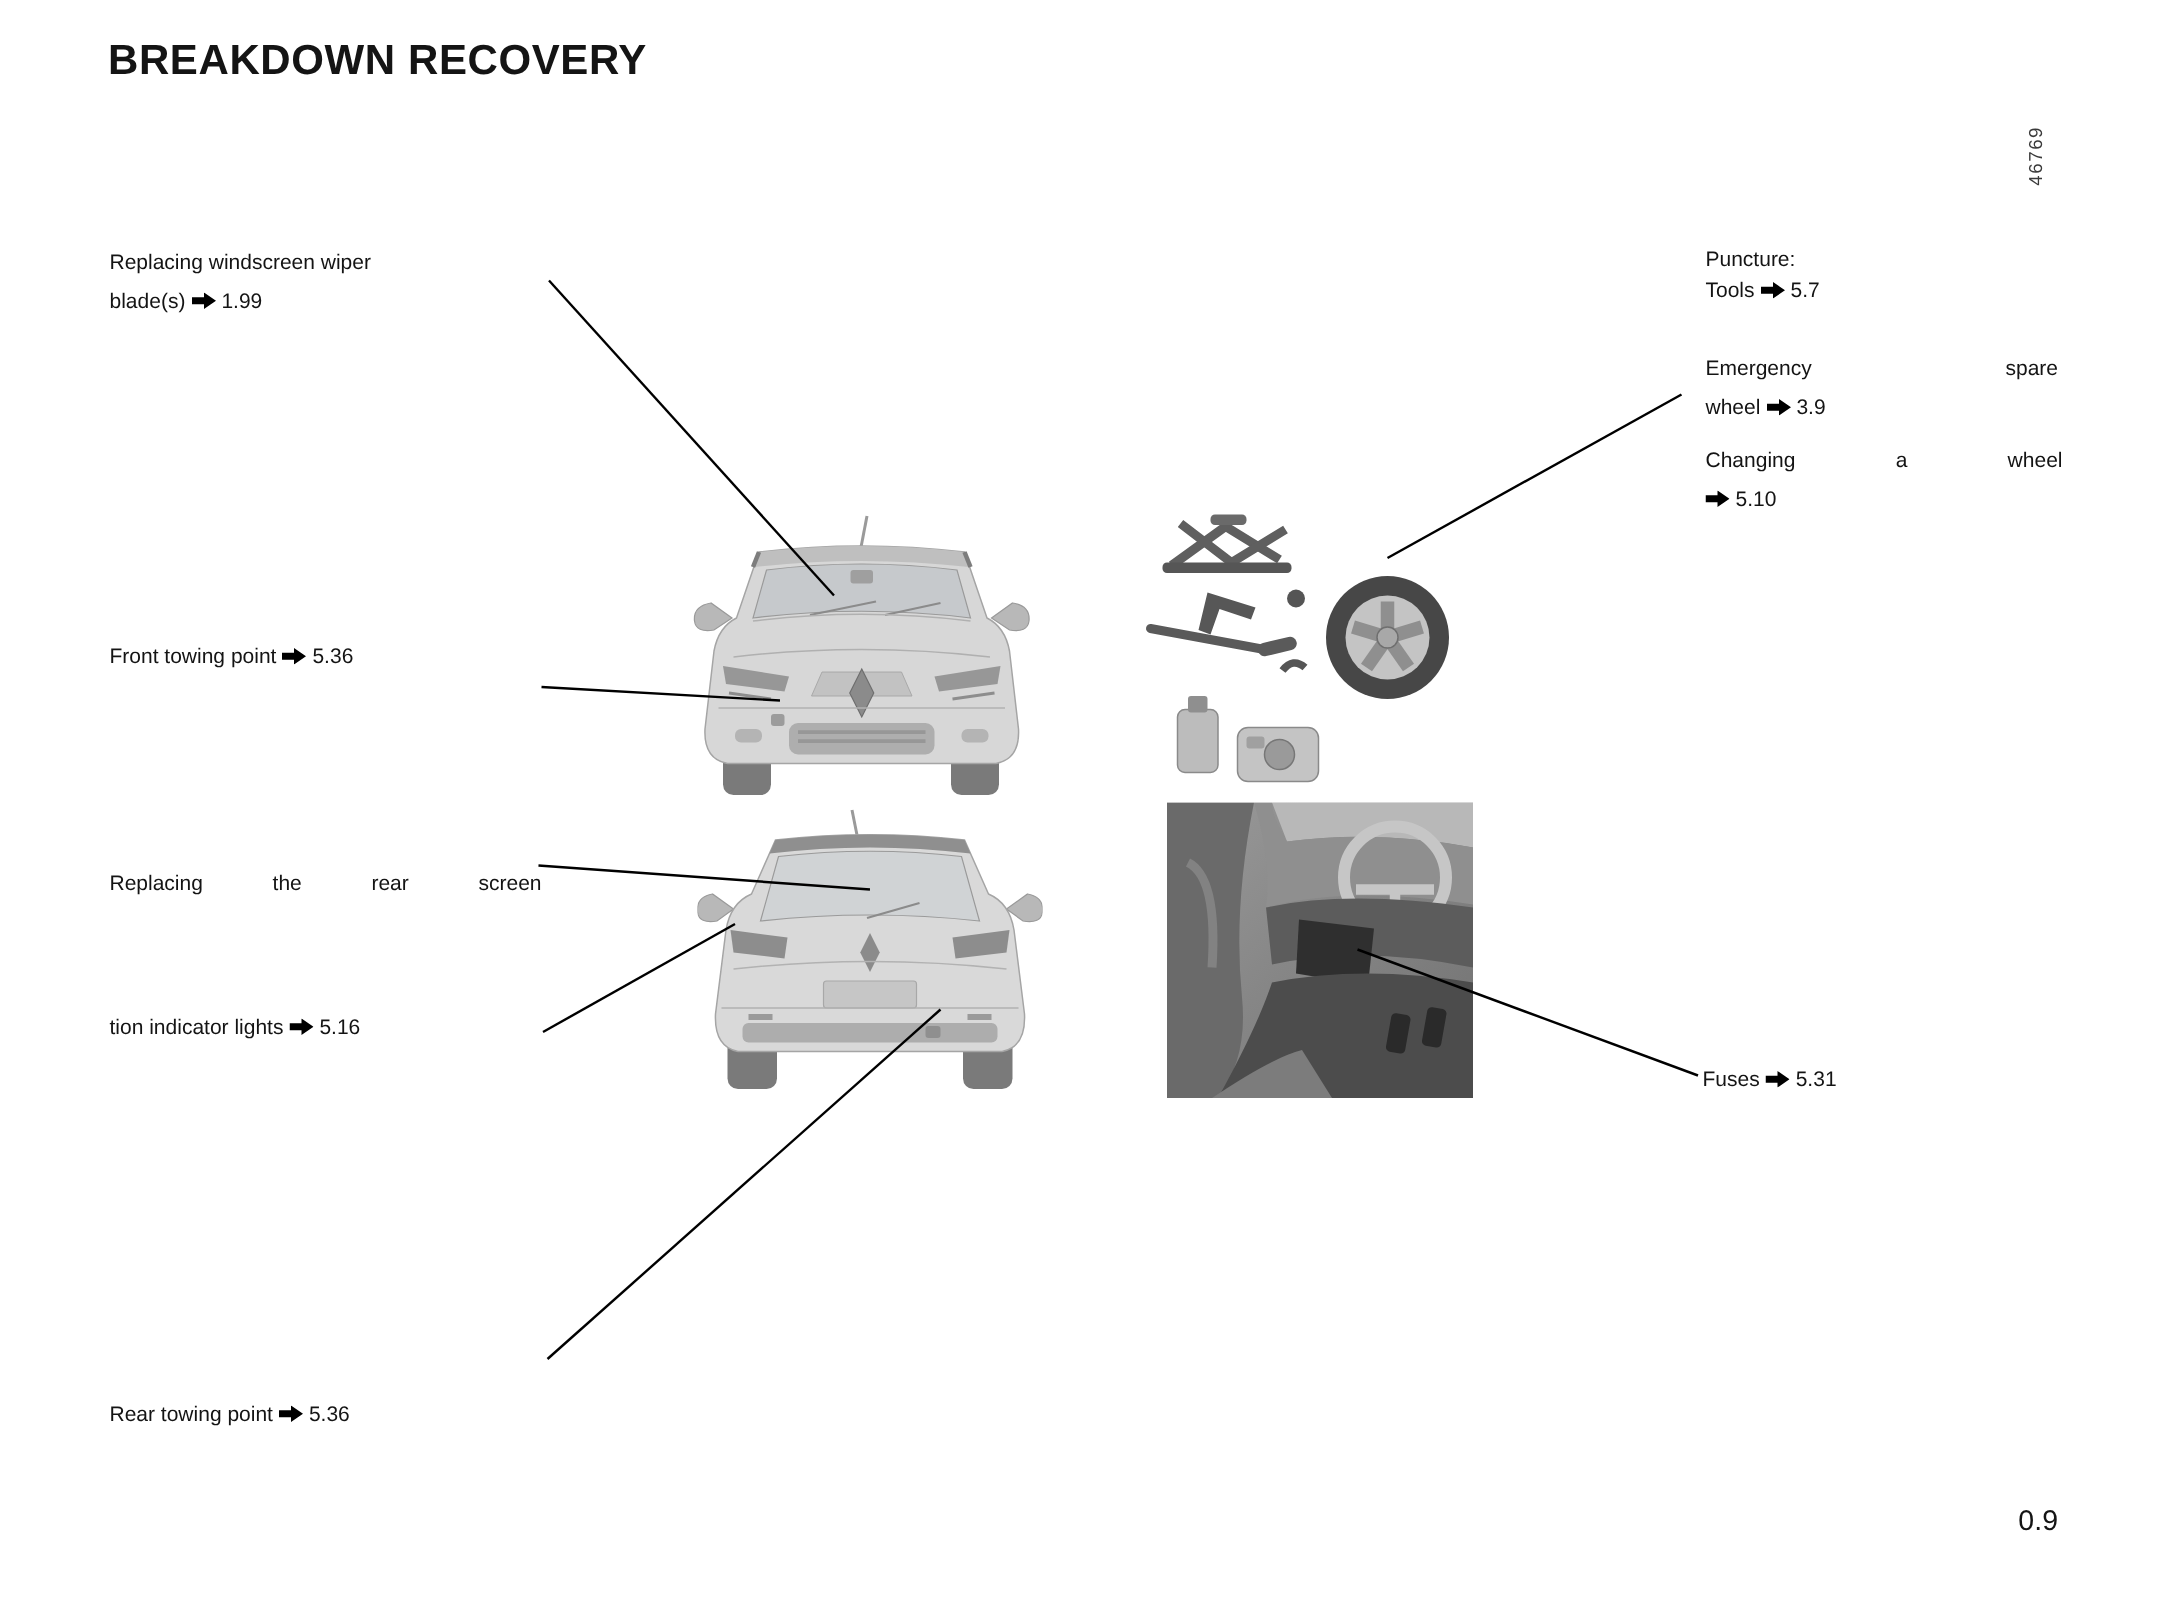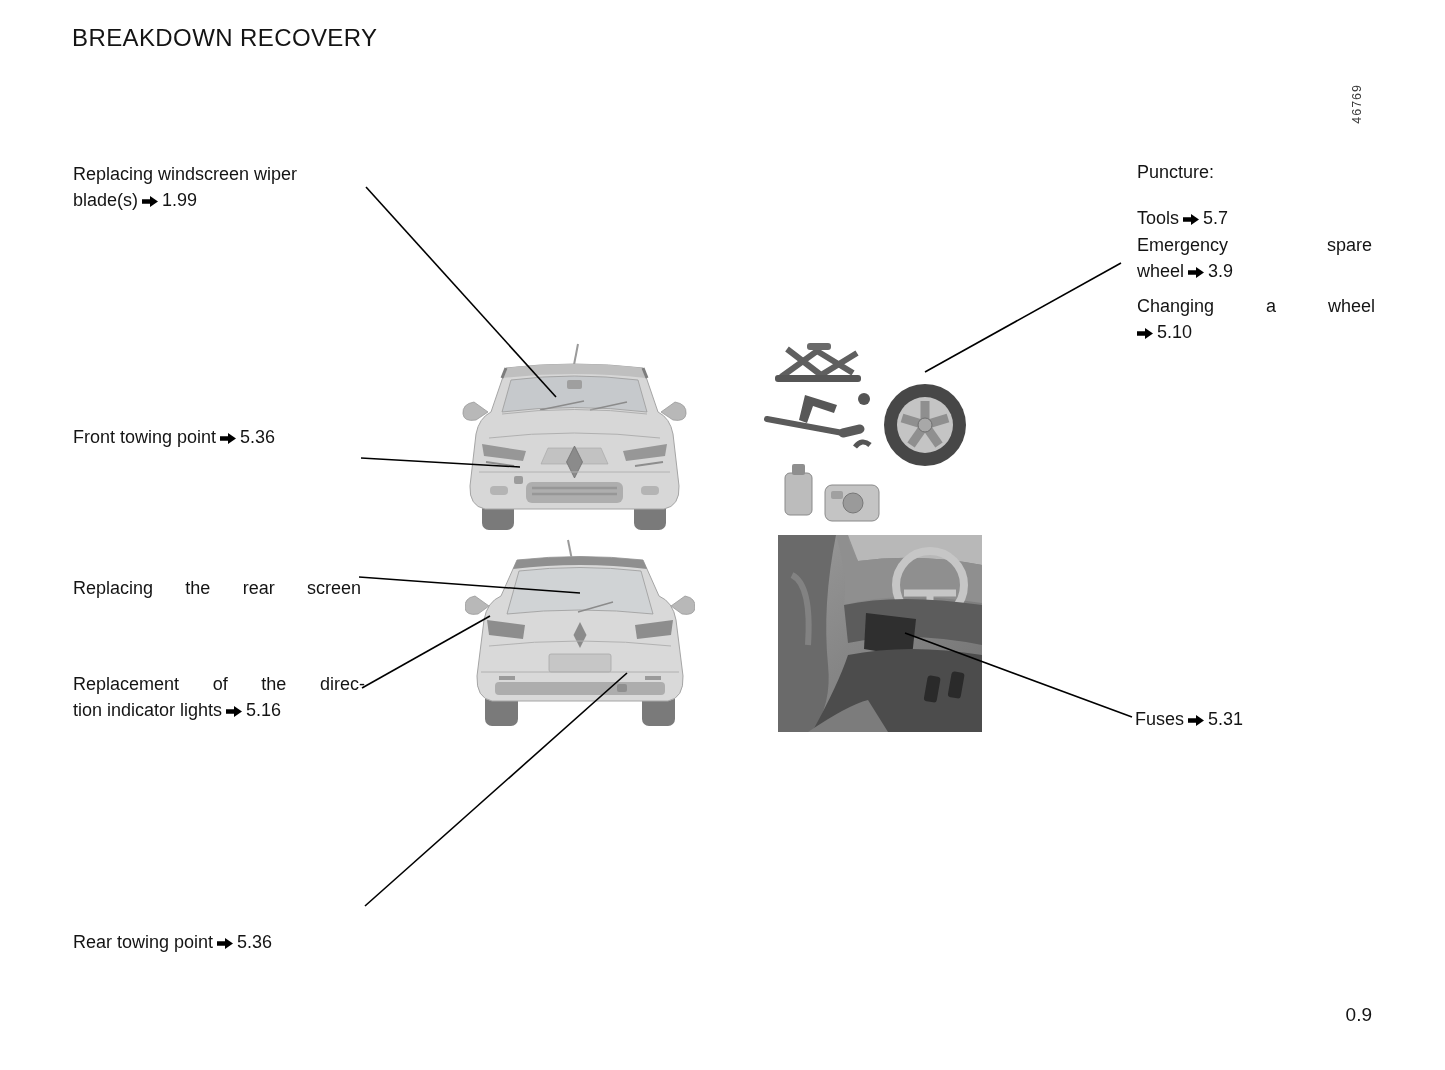--- a/index.html
+++ b/index.html
@@ -4,33 +4,33 @@
 <style>
   * { margin:0; padding:0; box-sizing:border-box; }
   html,body { background:#ffffff; }
   body { font-family:"Liberation Sans", sans-serif; color:#111; }
   .page {
     position:relative; width:1445px; height:1070px;
     background:#ffffff; overflow:hidden;
   }
   .title {
     position:absolute; left:72px; top:24px;
-    font-size:24px; font-weight:400; letter-spacing:0.4px; color:#141414;
+    font-size:28px; font-weight:700; letter-spacing:0.4px; color:#141414;
   }
   .fig-num {
     position:absolute; left:1350px; top:84px;
     writing-mode:vertical-rl; transform:rotate(180deg);
     font-size:12.5px; color:#3a3a3a; letter-spacing:1px;
   }
   .page-num {
     position:absolute; right:73px; top:1004px;
     font-size:19px; color:#141414;
   }
   .label {
-    position:absolute; font-size:18px; line-height:26px; color:#141414;
+    position:absolute; font-size:14px; line-height:26px; color:#141414;
   }
   .nowrap { white-space:nowrap; }
   .jline { text-align:justify; text-align-last:justify; }
   .ref-arrow {
     width:16px; height:11px; display:inline-block;
     vertical-align:-1px; margin:0 4px; fill:#000;
   }
   .illus { position:absolute; }
   .illus svg { display:block; width:100%; height:100%; }
   .lines-overlay {
@@ -59,37 +59,36 @@
     <span>Front towing point</span><svg class="ref-arrow" viewBox="0 0 16 11">
         <path d="M0 3.2 H8 V0 L16 5.5 8 11 V7.8 H0 Z"></path>
       </svg><span>5.36</span>
   </div>
 
   <div class="label" style="left:73px; top:561px; width:288px;margin-top:14px;">
     <div class="jline">Replacing the rear screen</div>
   </div>
 
   <div class="label" style="left:73px; top:671px; width:292px;">
-    <div class="jline">Replacement of the direc-</div>
     <div><span>tion indicator lights</span><svg class="ref-arrow" viewBox="0 0 16 11">
           <path d="M0 3.2 H8 V0 L16 5.5 8 11 V7.8 H0 Z"></path>
         </svg><span>5.16</span></div>
   </div>
 
   <div class="label nowrap" style="left:73px; top:929px;">
     <span>Rear towing point</span><svg class="ref-arrow" viewBox="0 0 16 11">
         <path d="M0 3.2 H8 V0 L16 5.5 8 11 V7.8 H0 Z"></path>
       </svg><span>5.36</span>
   </div>
 
   <div class="label nowrap" style="left:1137px; top:159px;">
     <span>Puncture:</span>
   </div>
 
-  <div class="label nowrap" style="left:1137px; top:205px;">
+  <div class="label nowrap" style="left:1137px; top:180px;">
     <span>Tools</span><svg class="ref-arrow" viewBox="0 0 16 11">
         <path d="M0 3.2 H8 V0 L16 5.5 8 11 V7.8 H0 Z"></path>
       </svg><span>5.7</span>
   </div>
 
   <div class="label" style="left:1137px; top:232px; width:235px;">
     <div class="jline">Emergency spare</div>
     <div><span>wheel</span><svg class="ref-arrow" viewBox="0 0 16 11">
           <path d="M0 3.2 H8 V0 L16 5.5 8 11 V7.8 H0 Z"></path>
         </svg><span>3.9</span></div>

